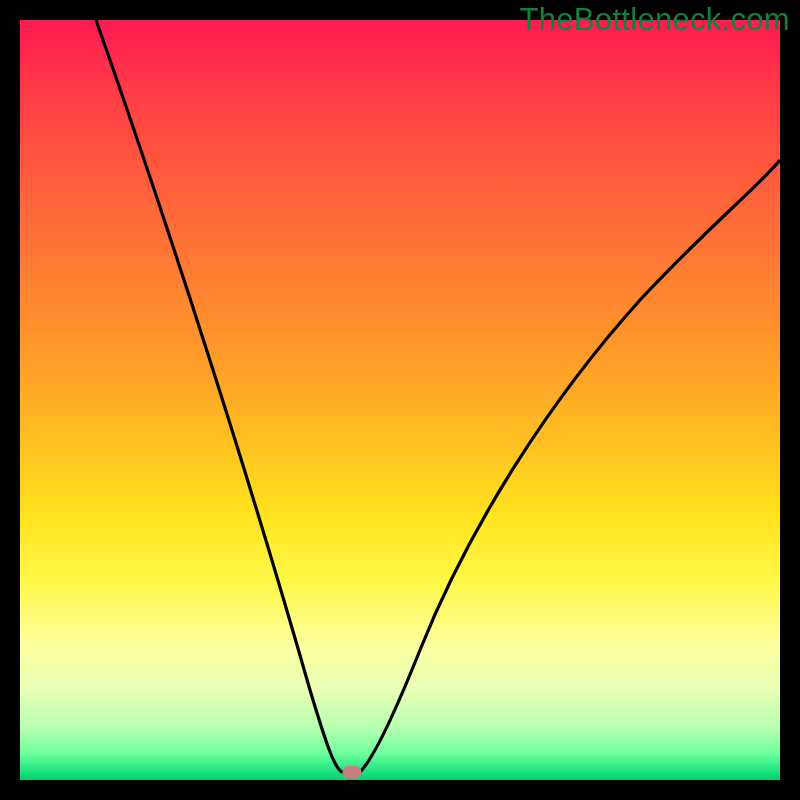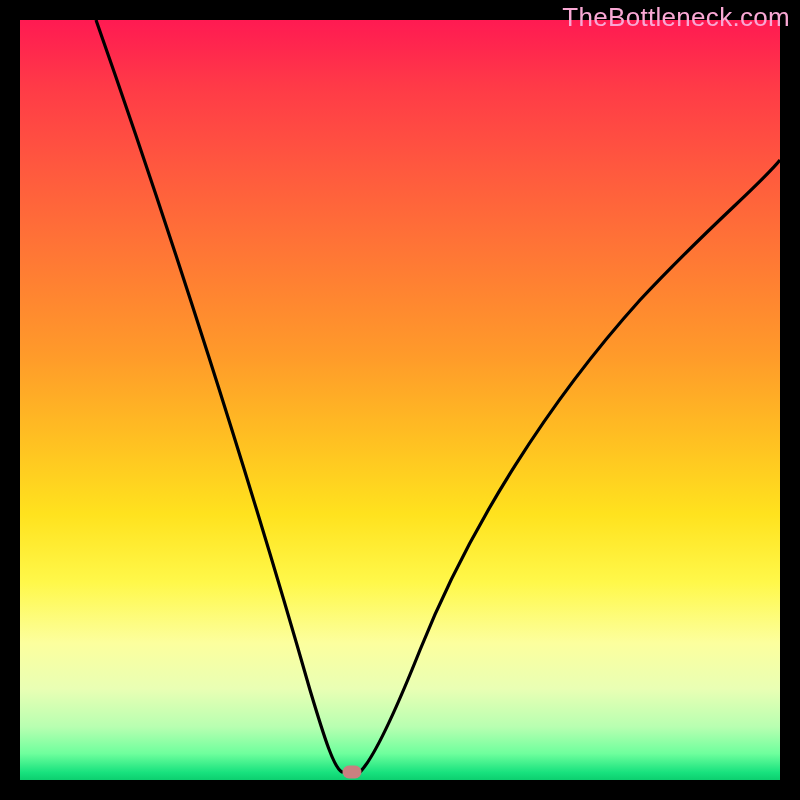--- a/index.html
+++ b/index.html
@@ -39,22 +39,22 @@
       #b8ffb1 93%,
       #6fff9d 96.5%,
       #18e27e 99%,
       #0ccf6f 100%
     );
   }
   .watermark {
     position: absolute;
     top: 2px;
     right: 10px;
-    color: #f9a8d4;
-    font-size: 26px;
+    color: #15803d;
+    font-size: 31px;
     font-weight: 400;
     letter-spacing: 0.3px;
     z-index: 5;
   }
   svg.curve {
     position: absolute;
     left: 0;
     top: 0;
     width: 760px;
     height: 760px;

